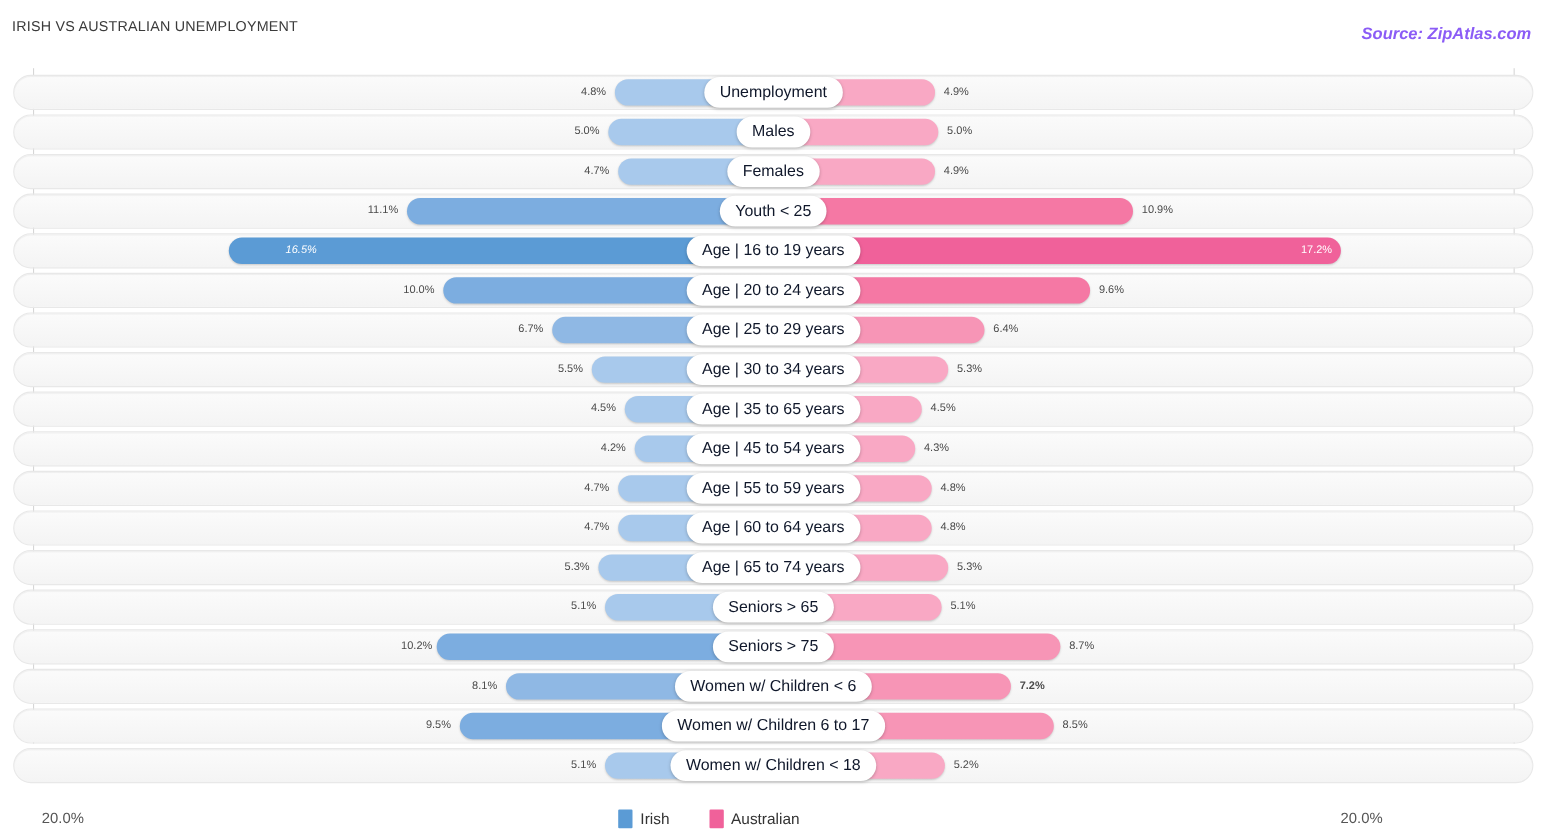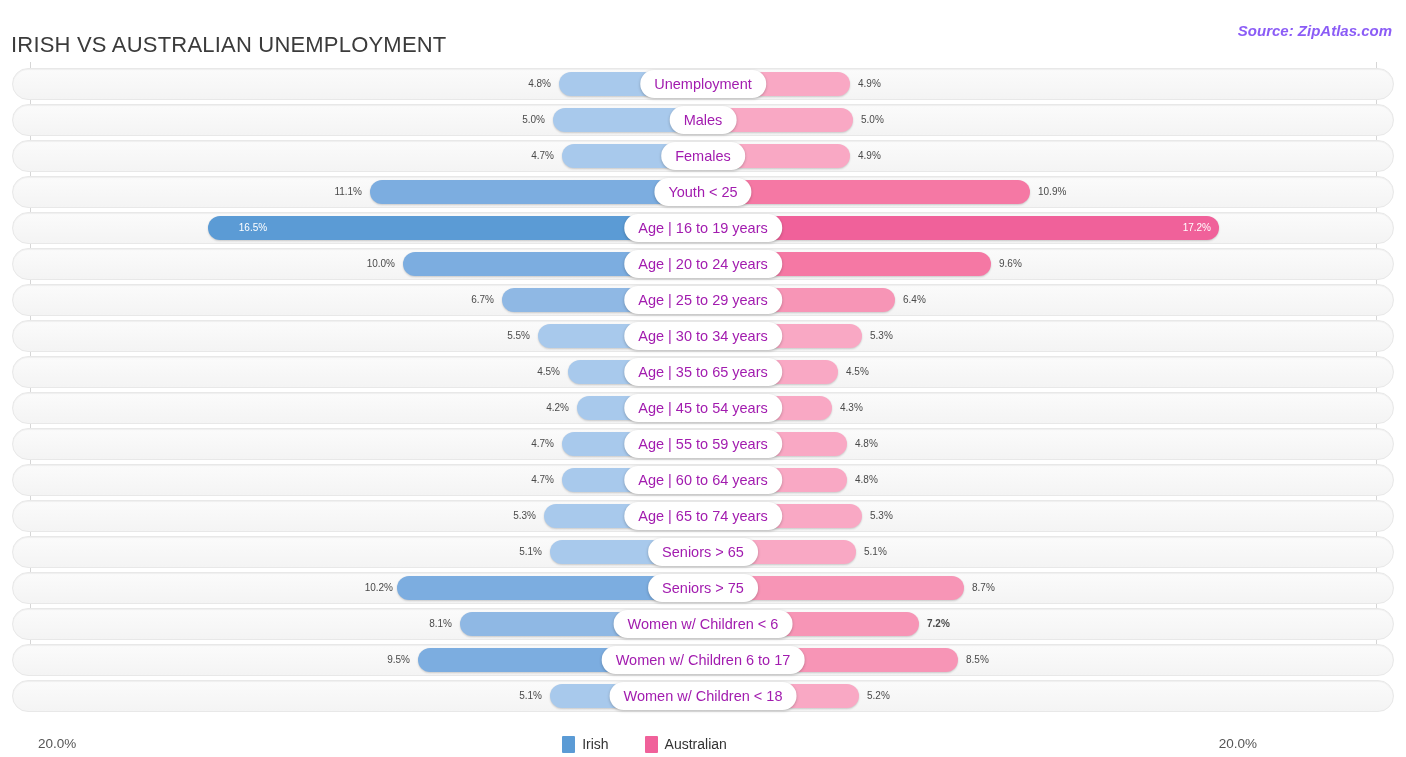--- a/index.html
+++ b/index.html
@@ -7,22 +7,22 @@
     width:1406px;height:757px;
     background:#ffffff;
     font-family:"Liberation Sans", sans-serif;
     color:#333;
     overflow:hidden;
   }
   .page{position:relative;width:1406px;height:757px;}
 
   
   .chart-title{
-    position:absolute;left:11px;top:32px;
-    font-size:22px;letter-spacing:.2px;color:#3b3b3b;
+    position:absolute;left:11px;top:16px;
+    font-size:13px;letter-spacing:.2px;color:#3b3b3b;
     font-weight:400;white-space:nowrap;
   }
   .source{
     position:absolute;right:14px;top:22px;
     font-size:15px;font-style:italic;font-weight:bold;color:#8b5cf6;
     white-space:nowrap;
   }
 
   
   .plot{
@@ -64,21 +64,21 @@
   .val.inside{color:#ffffff;}
   .val.l{text-align:right;}
   .val.r{text-align:left;}
 
   .pill{
     position:absolute;top:2px;height:28px;line-height:28px;
     left:50%;transform:translateX(-50%);
     background:#ffffff;
     border-radius:14px;
     padding:0 14px;
-    font-size:14.5px;color:#a21caf;
+    font-size:14.5px;color:#0f172a;
     white-space:nowrap;
     box-shadow:0 1px 3px rgba(0,0,0,.25);
     z-index:5;
   }
 
   
   .footer{
     position:absolute;left:0;top:730px;width:1272px;height:39px;padding-left:17px;
   }
   .axis-lbl{
@@ -135,21 +135,21 @@
           <div class="bar left" style="left: 370px; width: 333px; background: rgb(124, 173, 224);"></div>
           <div class="bar right" style="left: 703px; width: 327px; background: rgb(245, 120, 164);"></div>
           <div class="val l" style="left: 292px; width: 70px;">11.1%</div>
           <div class="val r" style="left: 1038px; width: 80px;">10.9%</div>
           <div class="pill">Youth &lt; 25</div>
         </div>
         <div class="row">
           <div class="track"></div>
           <div class="bar left" style="left: 208px; width: 495px; background: rgb(91, 155, 213);"></div>
           <div class="bar right" style="left: 703px; width: 516px; background: rgb(240, 97, 154);"></div>
-          <div class="val l inside" style="left: 218px; width: 70px; text-align: center;">16.5%</div>
+          <div class="val l inside" style="left: 218px; width: 70px; text-align: right; font-style: italic;">16.5%</div>
           <div class="val r inside" style="left: 1141px; width: 70px; text-align: right;">17.2%</div>
           <div class="pill">Age | 16 to 19 years</div>
         </div>
         <div class="row">
           <div class="track"></div>
           <div class="bar left" style="left: 403px; width: 300px; background: rgb(124, 173, 224);"></div>
           <div class="bar right" style="left: 703px; width: 288px; background: rgb(245, 120, 164);"></div>
           <div class="val l" style="left: 325px; width: 70px;">10.0%</div>
           <div class="val r" style="left: 999px; width: 80px;">9.6%</div>
           <div class="pill">Age | 20 to 24 years</div>

